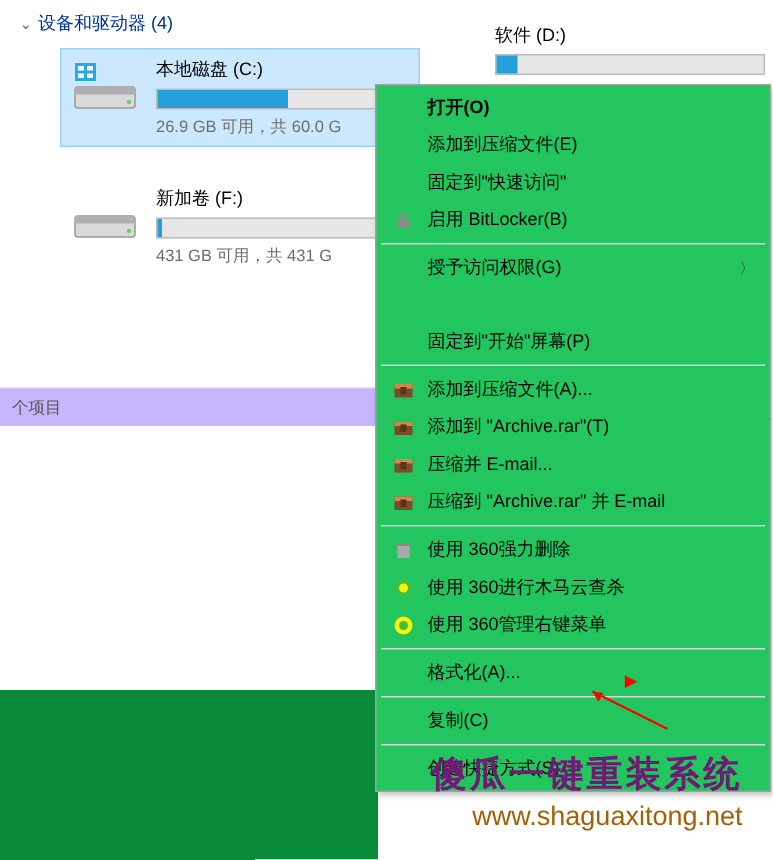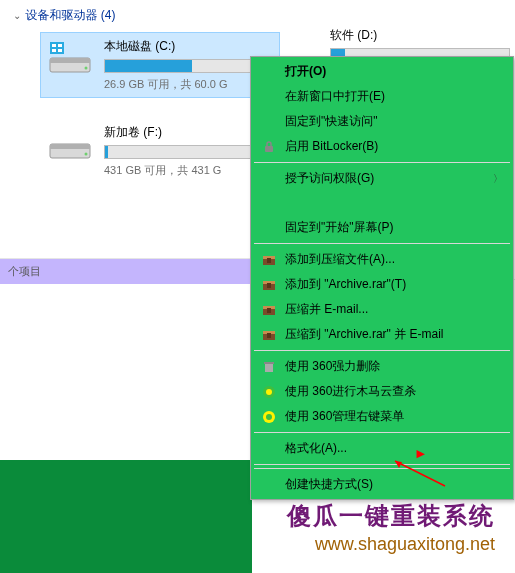--- a/index.html
+++ b/index.html
@@ -14,21 +14,21 @@
 .drive-item { display: flex; width: 240px; padding: 5px; }
 .drive-item.selected { background: #cce8ff; border: 1px solid #99d1ff; }
 .drive-icon { width: 48px; height: 40px; margin-right: 10px; display: flex; align-items: center; justify-content: center; }
 .drive-info { flex: 1; }
 .drive-name { color: #000; margin-bottom: 4px; }
 .drive-item.selected .drive-name { color: #000; }
 .progress-bar { width: 160px; height: 14px; background: #e6e6e6; border: 1px solid #bcbcbc; margin-bottom: 4px; position: relative; }
 .progress-fill { height: 100%; background: #26a0da; }
 .drive-space { color: #6d6d6d; font-size: 11px; }
 
-.drive-d { position: absolute; left: 330px; top: 27px; width: 170px; }
+.drive-d { position: absolute; left: 330px; top: 15px; width: 170px; }
 .drive-d .drive-name { margin-bottom: 4px; }
 .drive-d .progress-bar { width: 180px; }
 
 .status-bar { position: absolute; left: 0; top: 258px; padding: 5px 8px; color: #555; font-size: 11px; background: #c4b5fd; border-top: 1px solid #e5e5e5; width: 250px; }
 
 .green-footer { position: absolute; left: 0; bottom: 0; width: 252px; height: 113px; background: #0a8b3a; }
 
 .context-menu { position: absolute; left: 250px; top: 56px; width: 264px; background: #22c55e; border: 1px solid #a0a0a0; box-shadow: 2px 2px 4px rgba(0,0,0,0.25); padding: 2px; }
 .menu-item { display: flex; align-items: center; padding: 4px 20px 4px 6px; cursor: pointer; position: relative; }
 .menu-icon { width: 20px; height: 16px; display: flex; align-items: center; justify-content: center; margin-right: 6px; }
@@ -109,21 +109,21 @@
 
 <div class="green-footer"></div>
 
 <div class="context-menu">
   <div class="menu-item default">
       <span class="menu-icon"></span>
       <span class="menu-label">打开(O)</span>
     </div>
   <div class="menu-item">
       <span class="menu-icon"></span>
-      <span class="menu-label">在新窗口中打开(E)</span>
+      <span class="menu-label">添加到压缩文件(E)</span>
     </div>
   <div class="menu-item">
       <span class="menu-icon"></span>
       <span class="menu-label">固定到"快速访问"</span>
     </div>
   <div class="menu-item">
       <span class="menu-icon">
         <svg width="14" height="14" viewBox="0 0 14 14">
           <rect x="3" y="6" width="8" height="6" fill="#888" rx="1"></rect>
           <path d="M5 6 V4 a2 2 0 0 1 4 0 V6" fill="none" stroke="#888" stroke-width="1.5"></path>
@@ -212,20 +212,24 @@
         </svg>
       </span>
       <span class="menu-label">使用 360管理右键菜单</span>
     </div>
   <div class="menu-sep"></div>
   <div class="menu-item">
       <span class="menu-icon"></span>
       <span class="menu-label">格式化(A)...</span>
     </div>
   <div class="menu-sep"></div>
+  <div class="menu-item">
+      <span class="menu-icon"></span>
+      <span class="menu-label">复制(C)</span>
+    </div>
   <div class="menu-sep"></div>
   <div class="menu-item">
       <span class="menu-icon"></span>
       <span class="menu-label">创建快捷方式(S)</span>
     </div>
 </div>
 
 <span class="red-tri">▶</span>
 <svg class="red-arrow" viewBox="0 0 60 30">
     <line x1="55" y1="28" x2="5" y2="3" stroke="red" stroke-width="1.5"></line>

